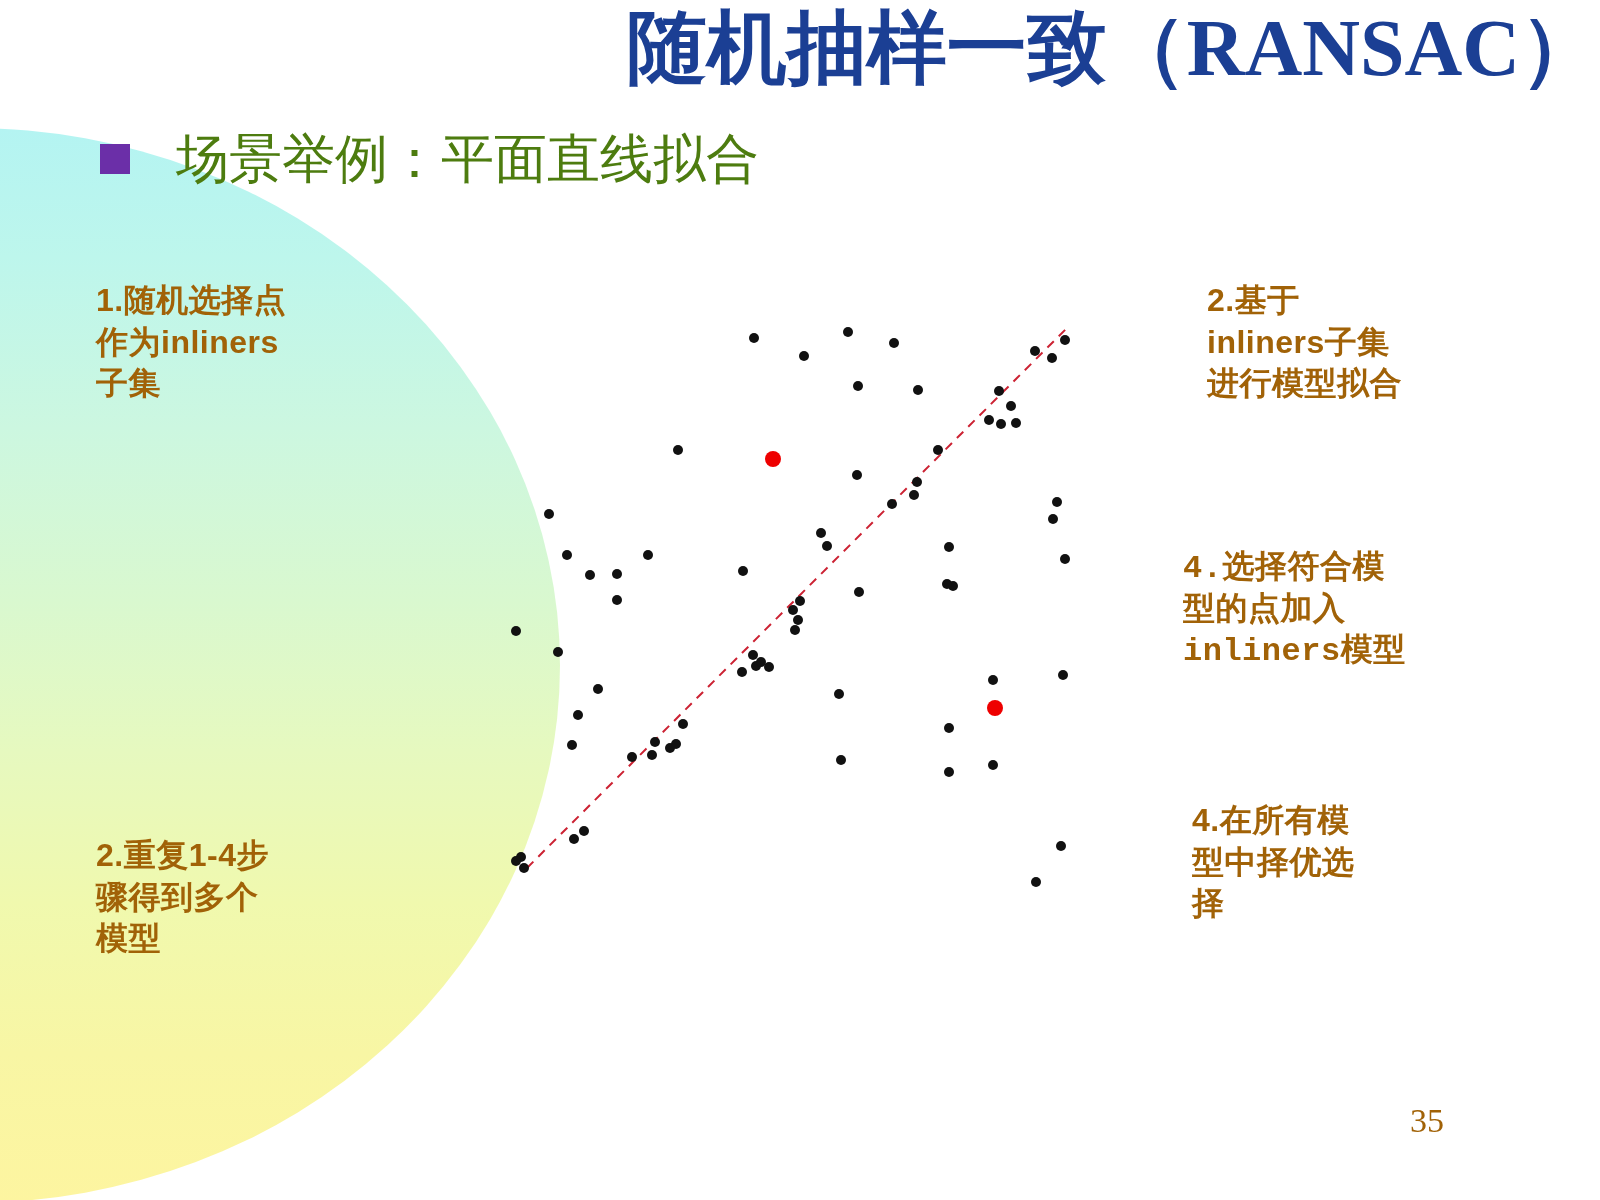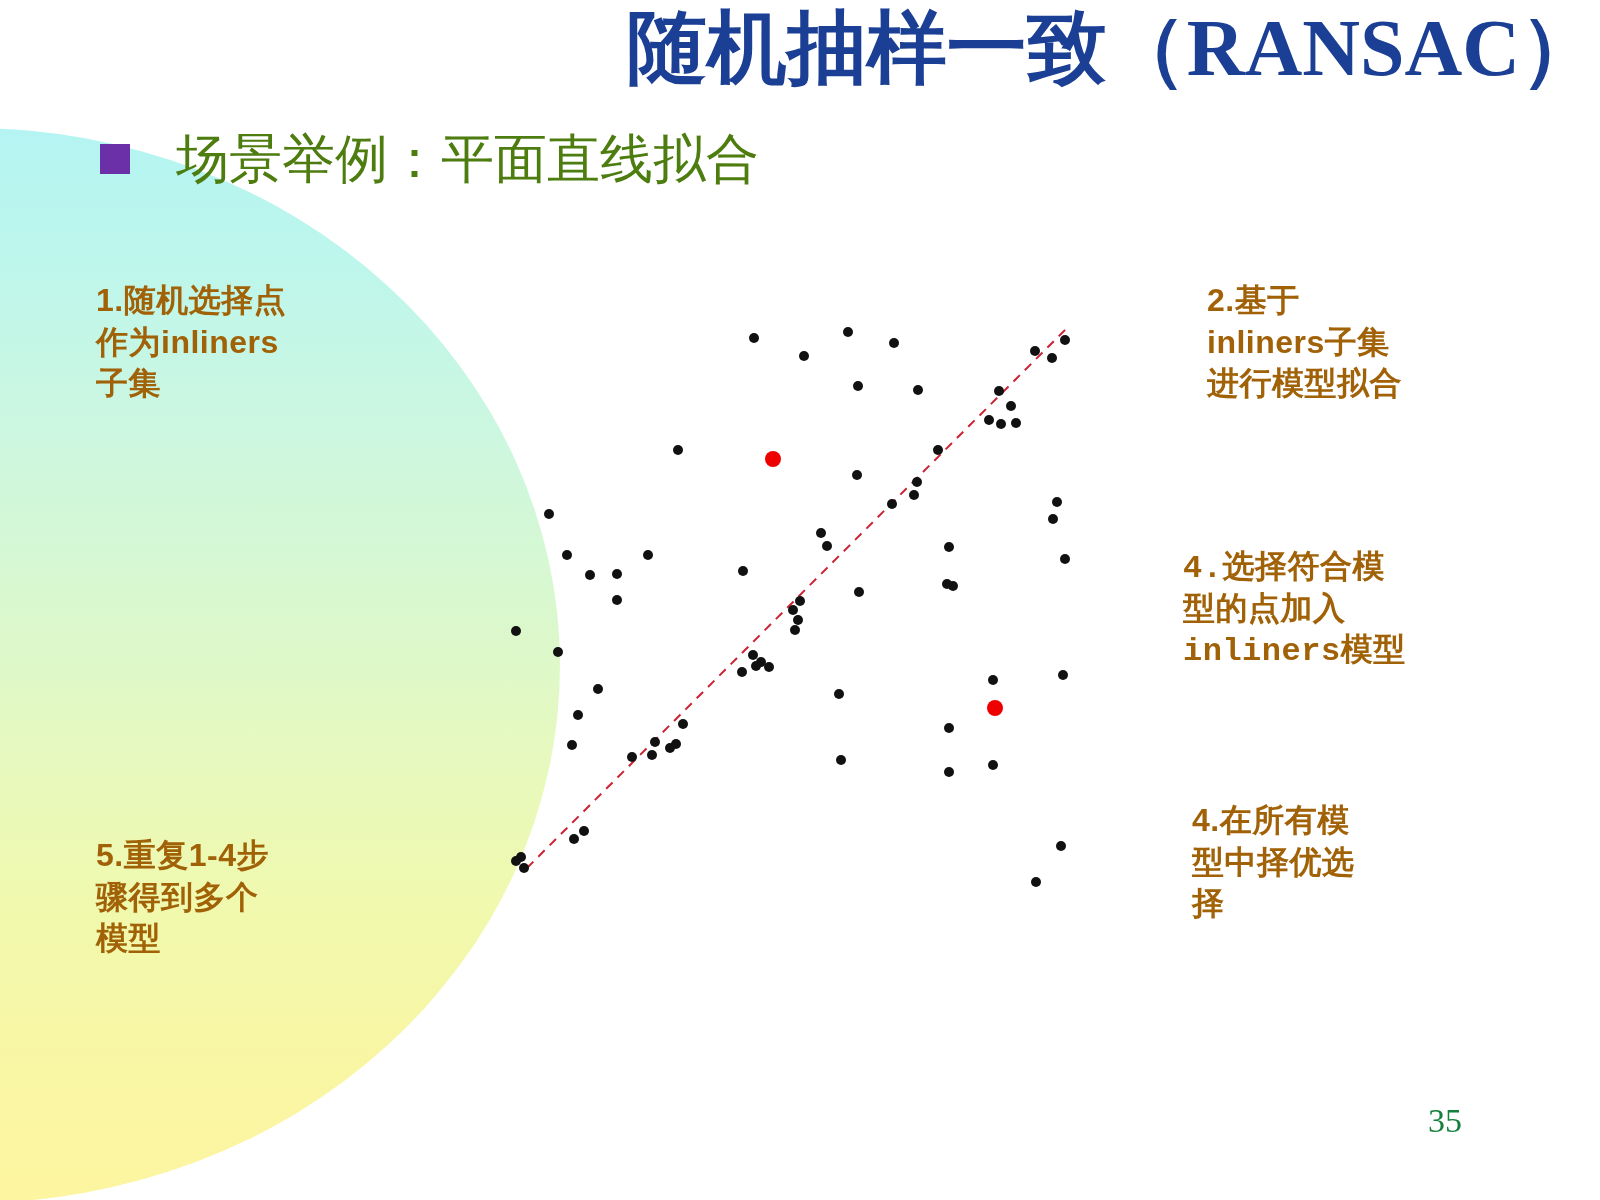--- a/index.html
+++ b/index.html
@@ -105,24 +105,24 @@
     top: 290px;
     width: 620px;
     height: 600px;
     z-index: 4;
   }
   #figure svg { display: block; }
 
   
   #page-number {
     position: absolute;
-    right: 138px;
+    right: 156px;
     bottom: 62px;
     z-index: 5;
-    color: #15803d;
+    color: #a16207;
     font-family: "Liberation Serif", serif;
     font-size: 34px;
     line-height: 1;
   }
 </style>
 </head>
 <body>
 
 <div id="slide">
 
@@ -131,21 +131,21 @@
   <div id="title">随机抽样一致（RANSAC）</div>
 
   <div id="subtitle-row">
     <div id="subtitle-bullet"></div>
     <div id="subtitle-text">场景举例：平面直线拟合</div>
   </div>
 
   <div class="step" id="step-1">1.随机选择点
 作为inliners
 子集</div>
-  <div class="step" id="step-5">5.重复1-4步
+  <div class="step" id="step-5">2.重复1-4步
 骤得到多个
 模型</div>
   <div class="step" id="step-2">2.基于
 inliners子集
 进行模型拟合</div>
   <div class="step" id="step-4">4.选择符合模
 型的点加入
 inliners模型</div>
   <div class="step" id="step-6">4.在所有模
 型中择优选

